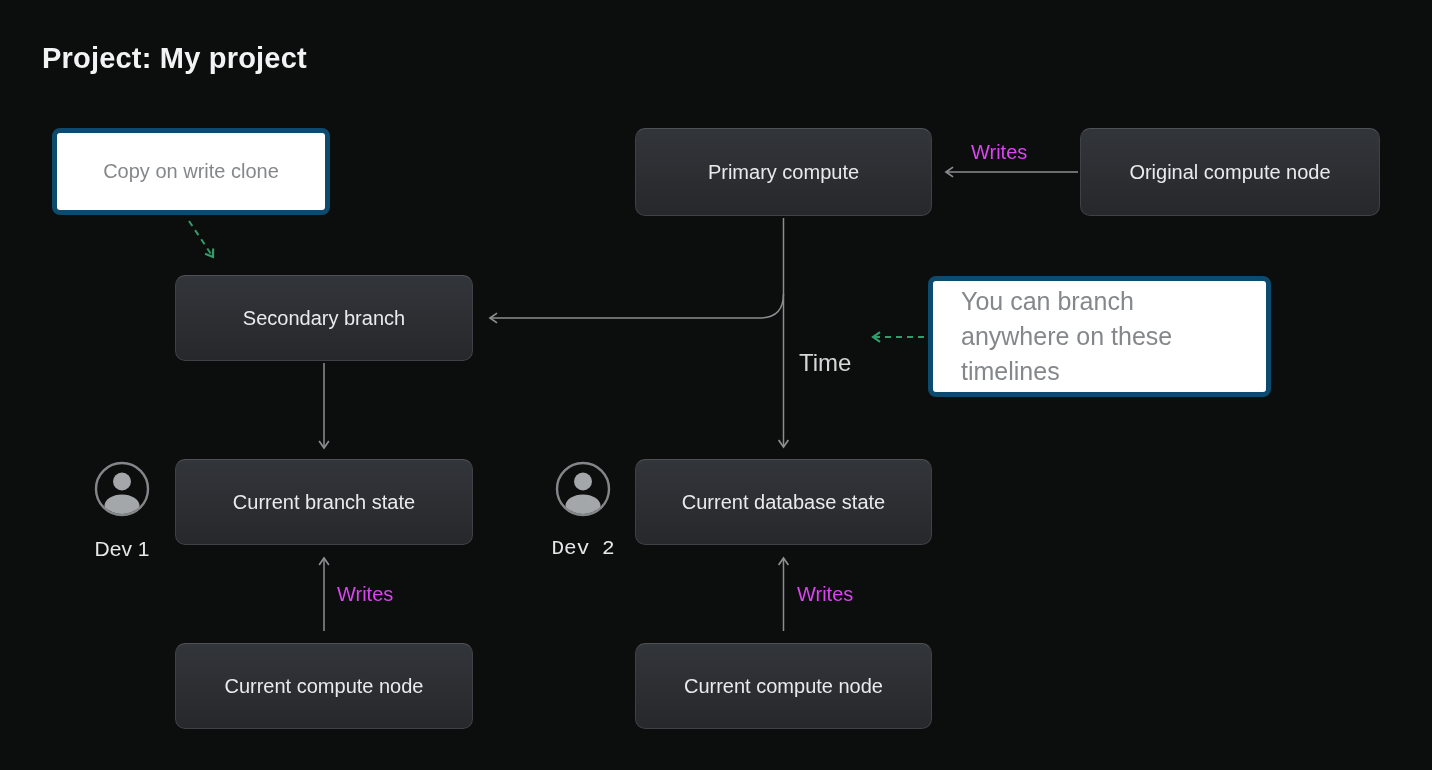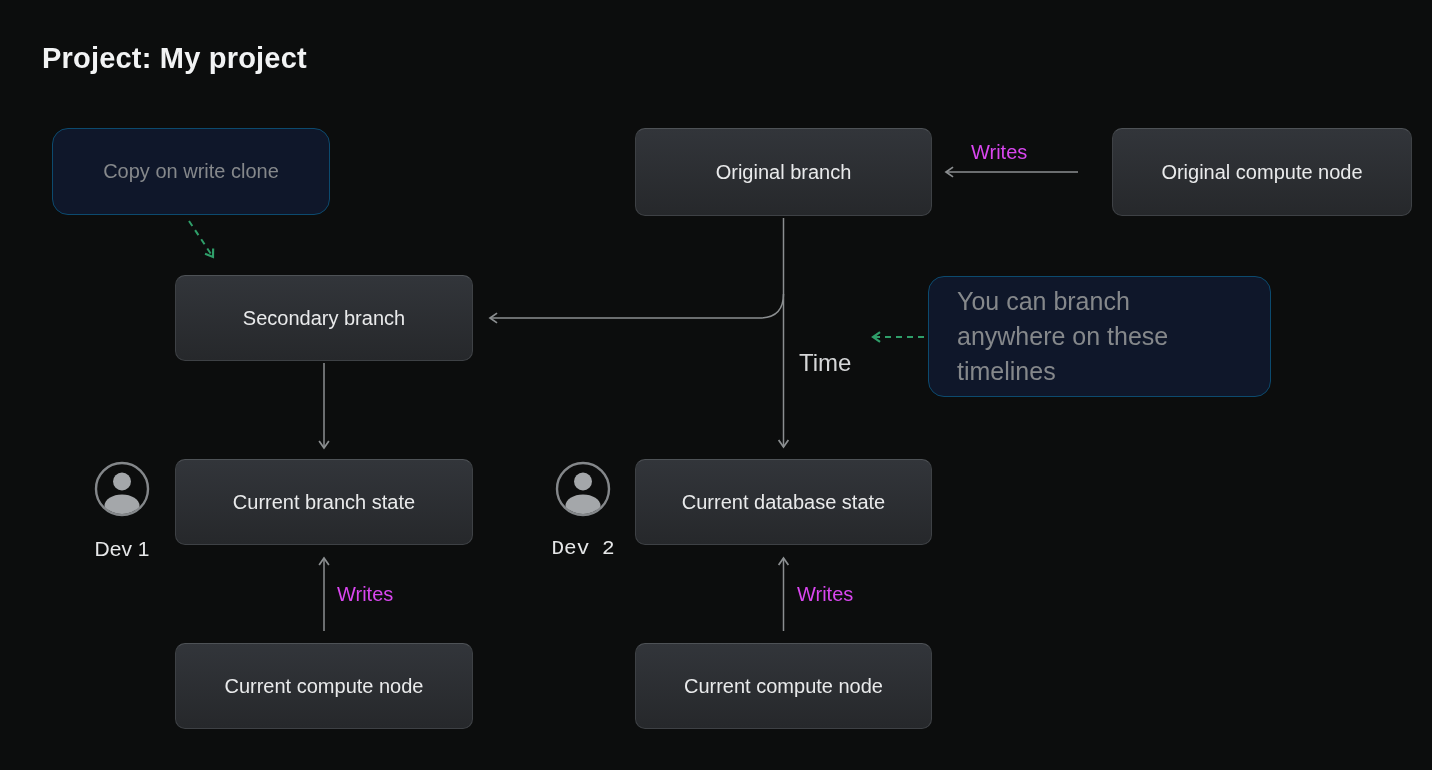--- a/index.html
+++ b/index.html
@@ -22,23 +22,23 @@
     border: 1px solid #3e4145;
     border-top-color: #4e5256;
     border-radius: 10px;
     color: #e9eaeb; font-size: 20px;
     box-sizing: border-box;
     text-align: center;
   }
   .ghost {
     position: absolute;
     display: flex; align-items: center; justify-content: center;
-    background: #0f172a;
-    border: 1px solid #0c4a6e;
-    border-radius: 16px;
+    background: #ffffff;
+    border: 5px solid #0c4a6e;
+    border-radius: 8px;
     color: #85888b; font-size: 20px;
     box-sizing: border-box;
   }
   .ghost.note {
     justify-content: flex-start;
     padding: 0 28px;
     font-size: 25px; line-height: 35px;
   }
   .conn-label {
     position: absolute;
@@ -91,24 +91,24 @@
 
   <div class="ghost" style="left:52px; top:128px; width:278px; height:87px;">
     <span>Copy on write clone</span>
   </div>
 
   <div class="ghost note" style="left:928px; top:276px; width:343px; height:121px;">
     <span>You can branch anywhere on these timelines</span>
   </div>
 
   <div class="node" style="left:635px; top:128px; width:297px; height:88px;">
-    <span>Original branch</span>
+    <span>Primary compute</span>
   </div>
 
-  <div class="node" style="left:1080px; top:128px; width:300px; height:88px;margin-left:32px;">
+  <div class="node" style="left:1080px; top:128px; width:300px; height:88px;">
     <span>Original compute node</span>
   </div>
 
   <div class="node" style="left:175px; top:275px; width:298px; height:86px;">
     <span>Secondary branch</span>
   </div>
 
   <div class="node" style="left:175px; top:459px; width:298px; height:86px;">
     <span>Current branch state</span>
   </div>

